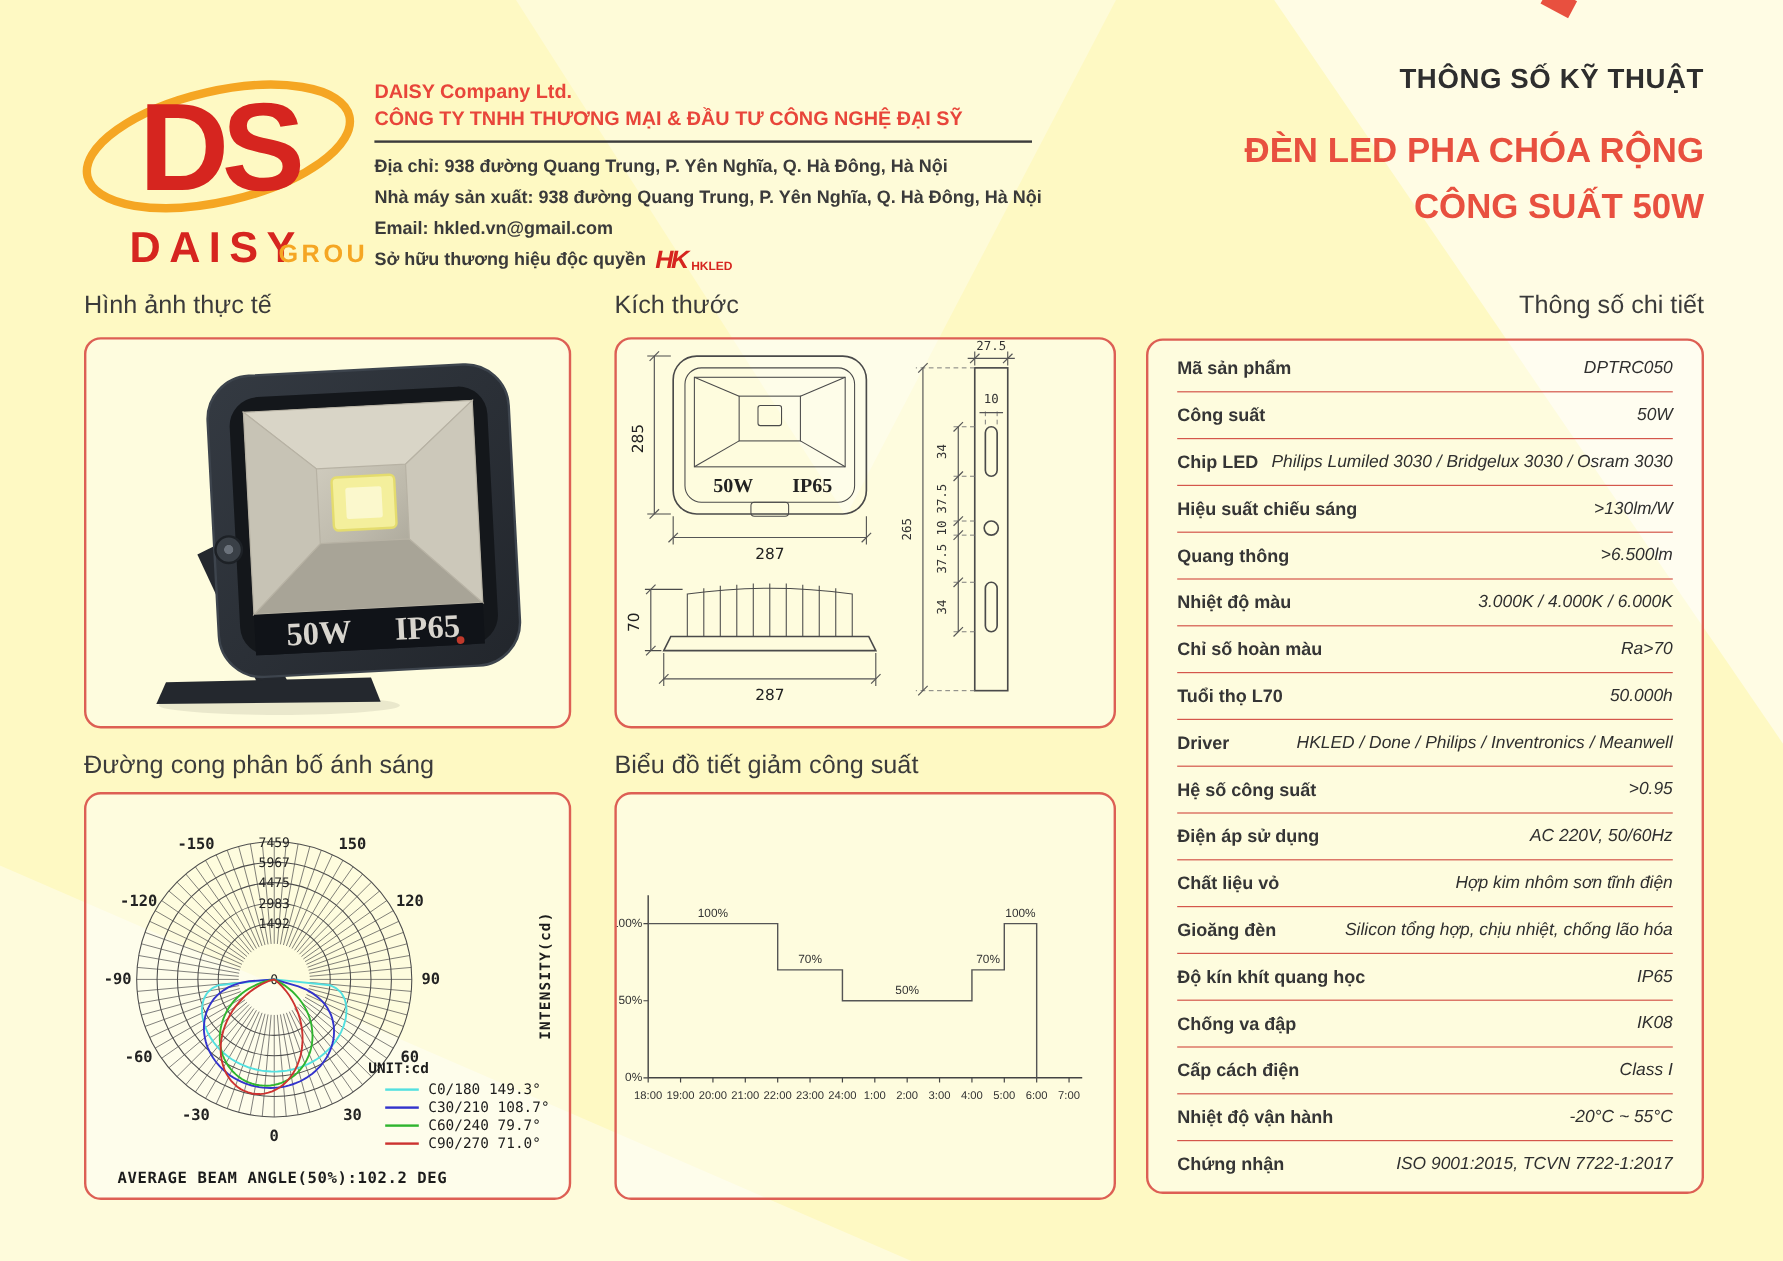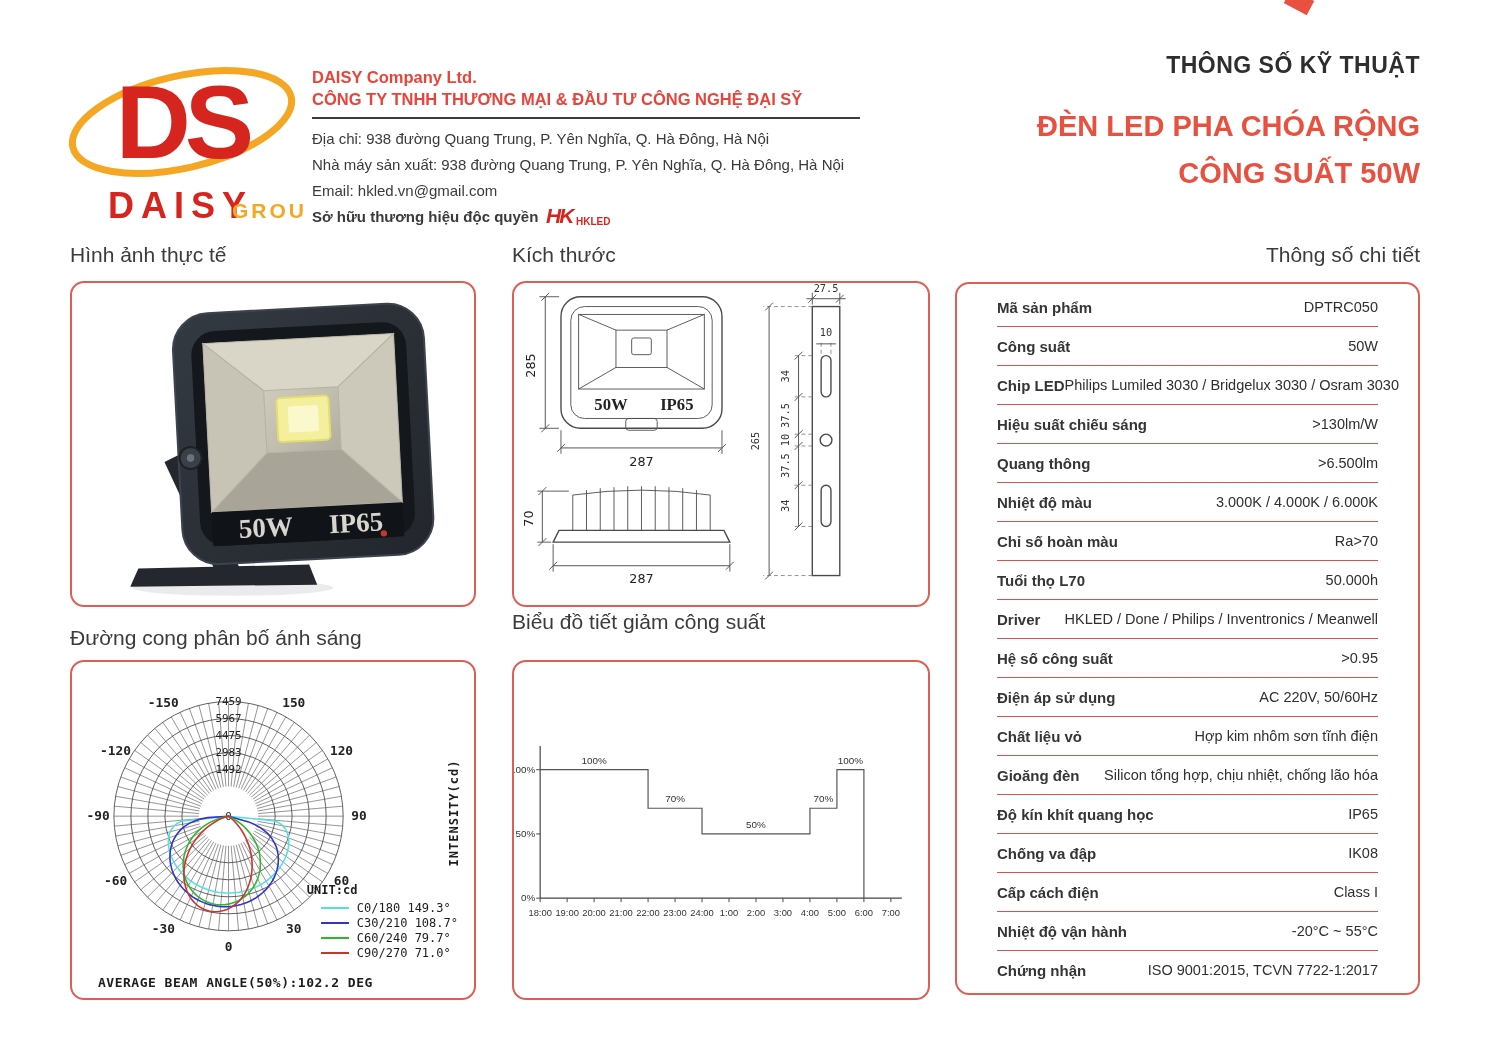--- a/index.html
+++ b/index.html
@@ -1,53 +1,53 @@
 <!DOCTYPE html>
 <html><head>
 <meta charset="utf-8">
 <style>
   html,body{margin:0;padding:0;}
   body{background:#e9e7e5;font-family:"Liberation Sans","DejaVu Sans",sans-serif;}
   .page{position:relative;width:1486px;height:1051px;overflow:hidden;
-        background:#ffffff;}
+        background:#fef9c3;}
   .deco{position:absolute;pointer-events:none;}
   .deco1{left:880px;top:0;width:606px;height:620px;background:rgba(255,255,255,.55);
          clip-path:polygon(30% 0,100% 0,100% 100%);}
   .deco2{left:0;top:580px;width:760px;height:471px;background:rgba(255,255,255,.4);
          clip-path:polygon(0 30%,100% 100%,0 100%);}
   .deco3{left:430px;top:0;width:500px;height:430px;background:rgba(255,255,255,.35);
          clip-path:polygon(0 0,100% 0,55% 100%);}
   .red-sliver{position:absolute;left:1286px;top:-6px;width:26px;height:16px;
          background:#e8503f;transform:rotate(28deg);}
 
   
   .logo-wrap{position:absolute;left:60px;top:50px;width:244px;height:178px;}
   .company{position:absolute;left:312px;top:66px;width:585px;}
   .company .red-line{color:#e8453a;font-weight:bold;font-size:16.5px;line-height:22px;}
   .company .sep{width:548px;height:2px;background:#3c3c3c;margin:7px 0 7px 0;}
-  .company .info{color:#3a3a3a;font-weight:normal;font-size:15px;line-height:26px;}
+  .company .info{color:#3a3a3a;font-weight:bold;font-size:15px;line-height:26px;}
   .tm-row{display:flex;align-items:flex-start;gap:8px;color:#3a3a3a;font-weight:bold;font-size:15px;line-height:26px;}
   .titleblock{position:absolute;left:900px;top:52px;width:520px;text-align:right;}
   .titleblock .t1{color:#2e2e2e;font-weight:bold;font-size:23px;letter-spacing:.5px;margin-bottom:24px;}
   .titleblock .t2{color:#e8503f;font-weight:bold;font-size:29px;line-height:47px;}
 
   
   .sec-h{position:absolute;color:#3b3b3b;font-weight:normal;font-size:21px;}
 
   
   .rbox{position:absolute;border:2px solid #dd5f54;border-radius:14px;
         background:rgba(255,255,255,.45);box-sizing:border-box;}
 
   
-  .spec-table{display:flex;flex-direction:column;padding:4px 16px;}
+  .spec-table{display:flex;flex-direction:column;padding:4px 0;}
   .spec-row{flex:1;display:flex;align-items:center;justify-content:space-between;
             margin:0 24px;border-bottom:1px solid #d4564b;}
   .spec-row:last-child{border-bottom:none;}
   .spec-label{font-weight:bold;font-size:15px;color:#353535;white-space:nowrap;}
-  .spec-value{font-size:14.5px;color:#2f2f2f;white-space:nowrap;text-align:left;}
+  .spec-value{font-style:italic;font-size:14.5px;color:#2f2f2f;white-space:nowrap;text-align:left;}
 
   
   svg text{user-select:none;}
   .pl{font:11px "DejaVu Sans Mono",monospace;fill:#222;text-anchor:middle;}
   .pa{font:bold 13px "DejaVu Sans Mono",monospace;fill:#222;text-anchor:middle;}
   .polar-legend{position:absolute;right:16px;bottom:38px;
         font:12px "DejaVu Sans Mono",monospace;color:#1c1c1c;}
   .polar-legend .unit{font-weight:bold;margin-bottom:3px;margin-left:-14px;}
   .legend-item{display:flex;align-items:center;gap:8px;height:15px;}
   .pol-swatch{display:inline-block;width:28px;height:2px;}
@@ -106,21 +106,21 @@
   <div class="titleblock">
     <div class="t1">THÔNG SỐ KỸ THUẬT</div>
     <div class="t2">ĐÈN LED PHA CHÓA RỘNG</div>
     <div class="t2">CÔNG SUẤT 50W</div>
   </div>
 
   <div class="sec-h" style="left:70px;top:243px">Hình ảnh thực tế</div>
   <div class="sec-h" style="left:512px;top:243px">Kích thước</div>
   <div class="sec-h" style="left:955px;top:243px;width:465px;text-align:right">Thông số chi tiết</div>
   <div class="sec-h" style="left:70px;top:626px">Đường cong phân bố ánh sáng</div>
-  <div class="sec-h" style="left:512px;top:610px">Biểu đồ tiết giảm công suất</div>
+  <div class="sec-h" style="left:512px;top:626px">Biểu đồ tiết giảm công suất</div>
 
   <div class="rbox" style="left:70px;top:281px;width:406px;height:326px">
     <svg width="402" height="322" viewBox="0 0 400 320">
       <defs>
         <linearGradient id="glassGrad" x1="0" y1="0" x2="1" y2="1">
           <stop offset="0" stop-color="#e3dfd2"></stop>
             <stop offset=".55" stop-color="#bdb9ab"></stop>
             <stop offset="1" stop-color="#8f8c80"></stop>
         </linearGradient>
         <linearGradient id="bodyGrad" x1="0" y1="0" x2="1" y2="1">

